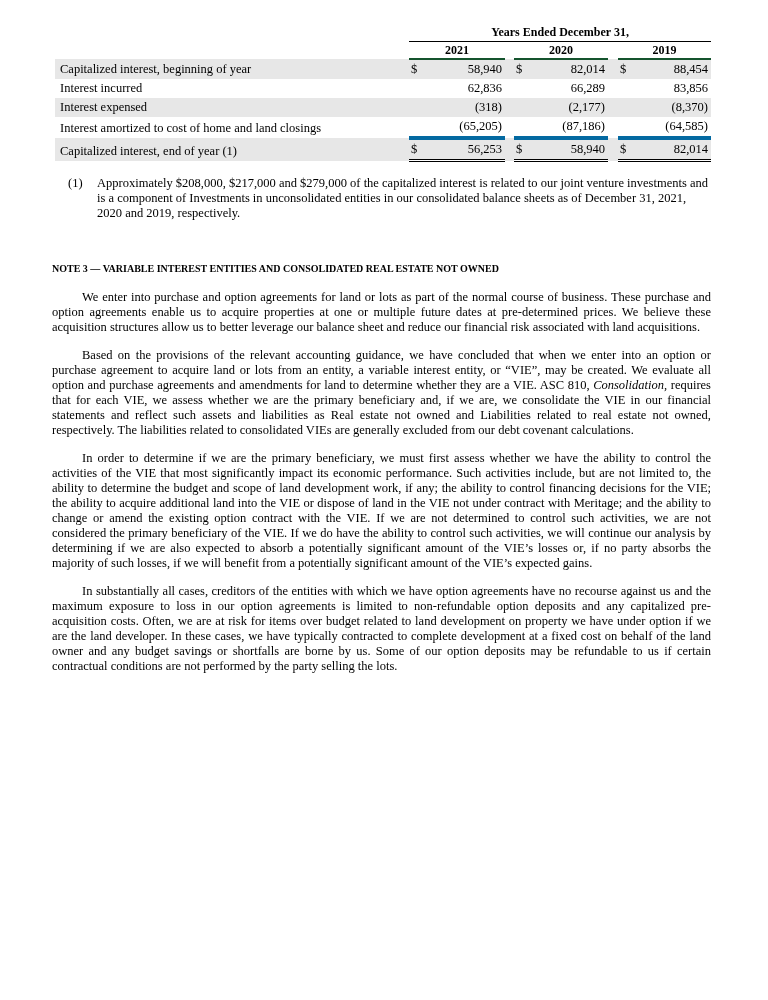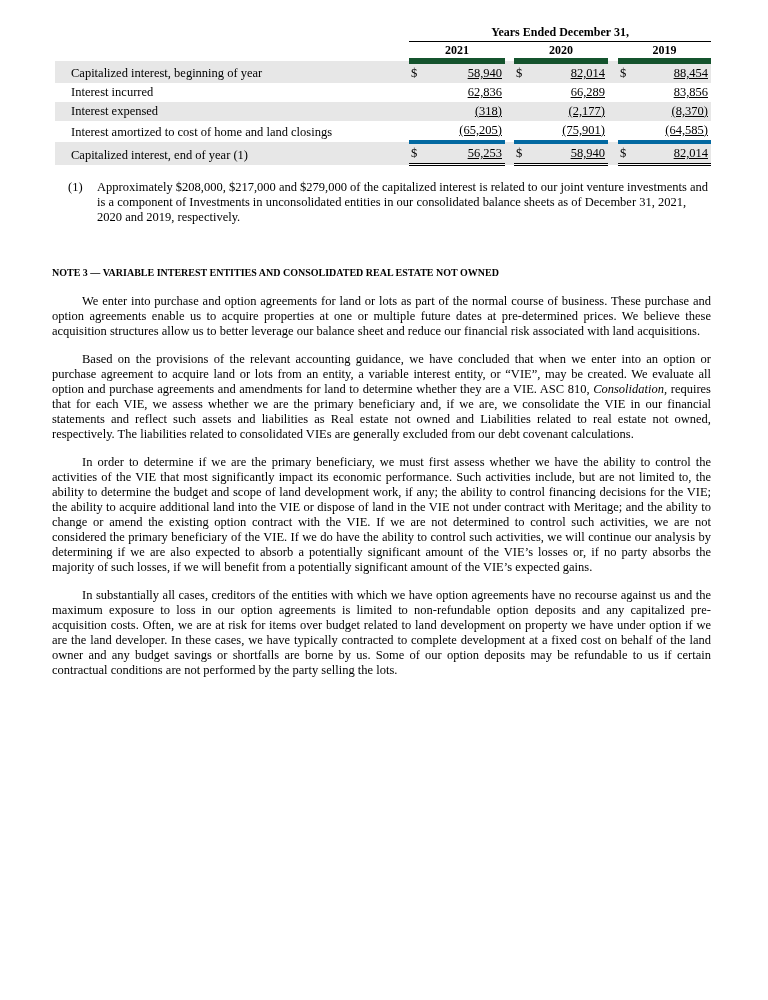--- a/index.html
+++ b/index.html
@@ -25,26 +25,26 @@
   }
   .fin-table td { padding: 0; line-height: 15px; vertical-align: bottom; overflow: hidden; white-space: nowrap; }
   .fin-table .group-hdr {
     font-weight: bold; font-size: 12px; text-align: center;
     line-height: 13px; padding-bottom: 2px;
     border-bottom: 1px solid #000;
   }
   .fin-table .year {
     font-weight: bold; font-size: 12px; text-align: center;
     line-height: 13px; padding: 2px 0 1px;
-    border-bottom: 6px solid #14532d;
+    border-bottom: 2px solid #14532d;
   }
   .fin-table tr.data td { padding-top: 2px; padding-bottom: 2px; }
-  .fin-table .lbl { padding-left: 16px; }
+  .fin-table .lbl { padding-left: 5px; }
   .fin-table .usd { text-align: left; padding-left: 2px; }
-  .fin-table .val { text-align: right; padding-right: 3px; text-decoration: underline; }
+  .fin-table .val { text-align: right; padding-right: 3px; }
   .fin-table tr.shaded { background: #e7e7e7; }
   .fin-table tr.rule .usd, .fin-table tr.rule .val { border-bottom: 4px solid #0369a1; }
   .fin-table tr.total .usd, .fin-table tr.total .val { border-bottom: 3px double #000; }
   
   .footnote { display: flex; margin-top: 14px; font-size: 12.5px; line-height: 15px; }
   .fn-marker { flex: 0 0 29px; margin-left: 16px; }
   .fn-text { flex: 1; }
   
   .note-heading {
     font-size: 10px; font-weight: bold;
@@ -128,21 +128,21 @@
       <td class="usd"></td>
       <td class="val">(8,370)</td>
     </tr>
 
     <tr class="data rule">
       <td class="lbl">Interest amortized to cost of home and land closings</td>
       <td class="usd"></td>
       <td class="val">(65,205)</td>
       <td class="sp"></td>
       <td class="usd"></td>
-      <td class="val">(75,901)</td>
+      <td class="val">(87,186)</td>
       <td class="sp"></td>
       <td class="usd"></td>
       <td class="val">(64,585)</td>
     </tr>
 
     <tr class="data shaded total">
       <td class="lbl">Capitalized interest, end of year (1)</td>
       <td class="usd">$</td>
       <td class="val">56,253</td>
       <td class="sp"></td>

